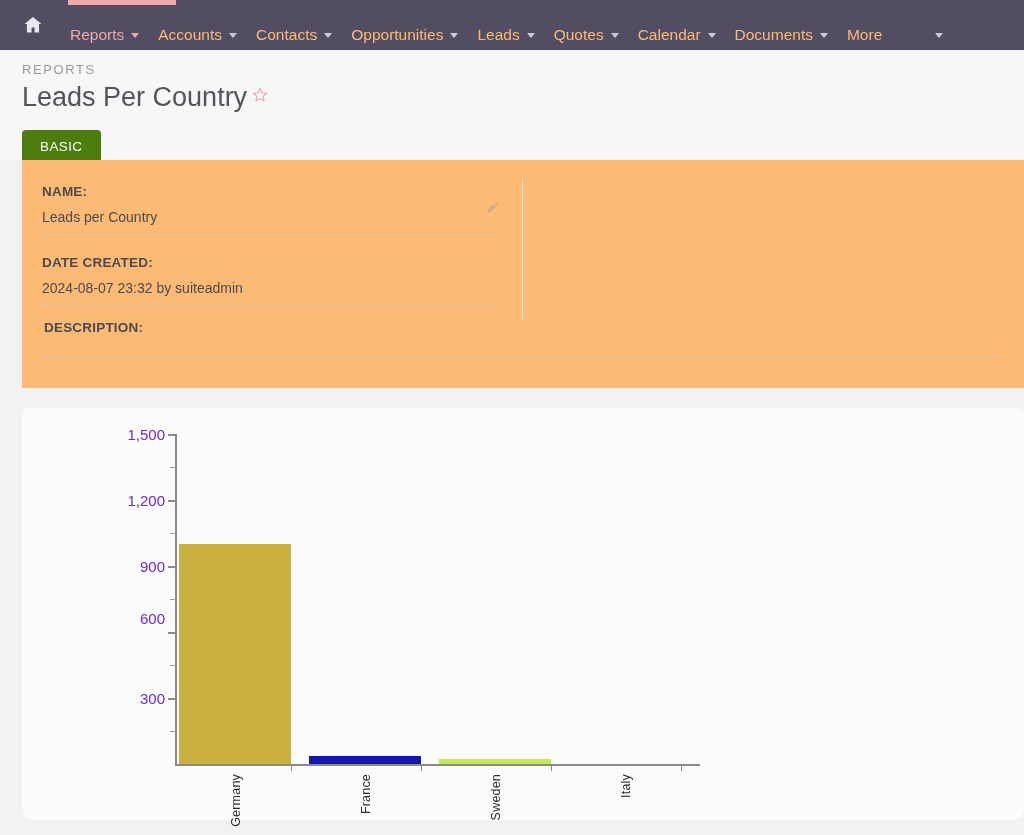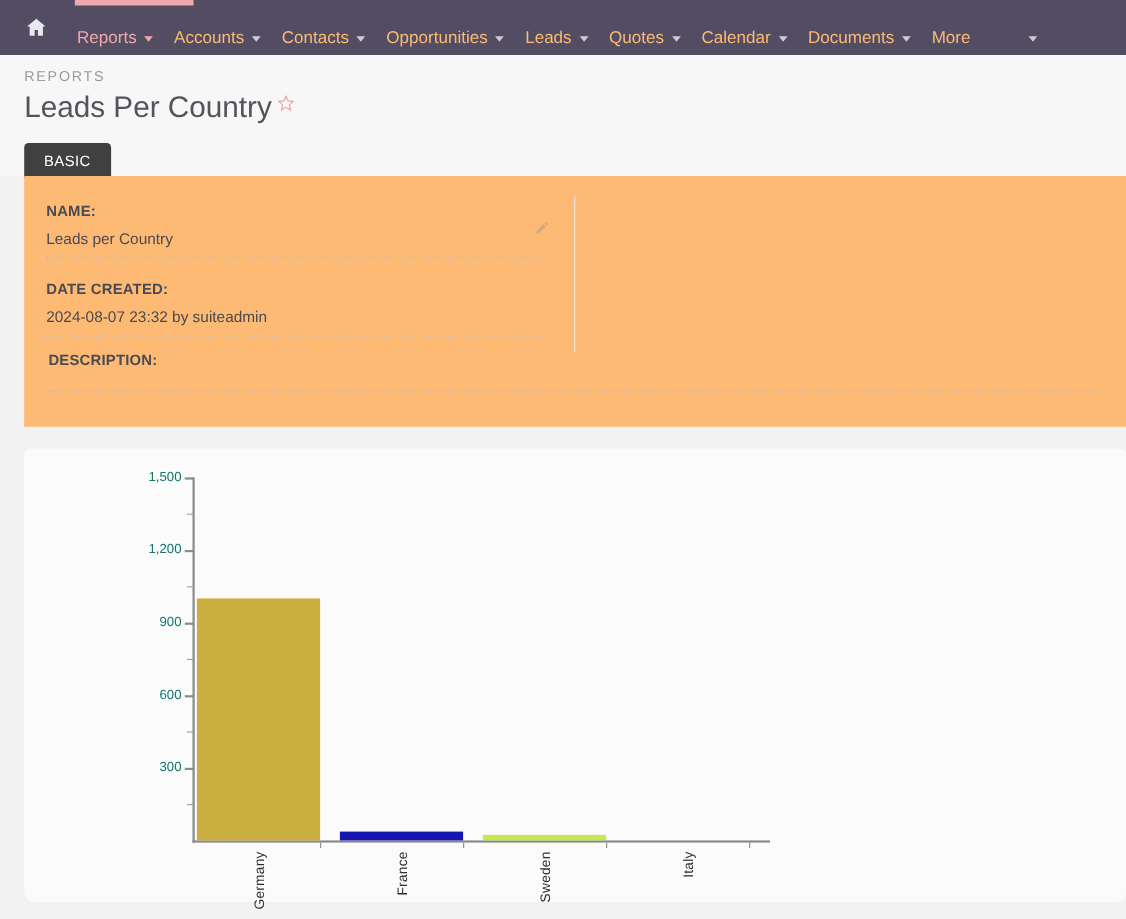--- a/index.html
+++ b/index.html
@@ -66,21 +66,21 @@
     font-weight: 400;
     color: #53535c;
     line-height: 1.05;
   }
   .star-icon { margin-left: 4px; margin-bottom: 3px; }
 
   
   .tabstrip { padding-left: 22px; background: #f7f7f7; height: 30px; position: relative; }
   .tab {
     display: inline-block;
-    background: #404040;
+    background: #4d7c0f;
     color: #fff;
     font-size: 13.5px;
     letter-spacing: .4px;
     padding: 9px 18px 8px 18px;
     border-radius: 4px 4px 0 0;
     cursor: pointer;
   }
   .panel {
     background: #fdba74;
     margin-left: 22px;
@@ -155,22 +155,22 @@
   }
   .ytick-minor {
     position: absolute;
     left: 115px;
     width: 6px; height: 1px;
     background: #9c9c9c;
   }
   .ylabel {
     position: absolute;
     right: calc(100% - 110px);
-    font-size: 12px;
-    color: #0f766e;
+    font-size: 15px;
+    color: #6d28d9;
     transform: translateY(-8px);
     text-align: right;
     width: 60px;
   }
   .xtick {
     position: absolute;
     top: 344px;
     width: 1px; height: 5px;
     background: #8a8a8a;
   }
@@ -283,21 +283,21 @@
 
 <div class="chart-card">
   <div class="chart-inner">
     <div class="plot">
       <div class="y-axis"></div>
       <div class="x-axis"></div>
       <div id="y-ticks">
           <div class="ytick-major" style="top: 276px;"></div>
           <div class="ylabel" style="top: 276px;">300</div>
           <div class="ytick-major" style="top: 210px;"></div>
-          <div class="ylabel" style="top: 210px;">600</div>
+          <div class="ylabel" style="top: 196px;">600</div>
           <div class="ytick-major" style="top: 144px;"></div>
           <div class="ylabel" style="top: 144px;">900</div>
           <div class="ytick-major" style="top: 78px;"></div>
           <div class="ylabel" style="top: 78px;">1,200</div>
           <div class="ytick-major" style="top: 12px;"></div>
           <div class="ylabel" style="top: 12px;">1,500</div>
           <div class="ytick-minor" style="top: 309px;"></div>
           <div class="ytick-minor" style="top: 243px;"></div>
           <div class="ytick-minor" style="top: 177px;"></div>
           <div class="ytick-minor" style="top: 111px;"></div>

